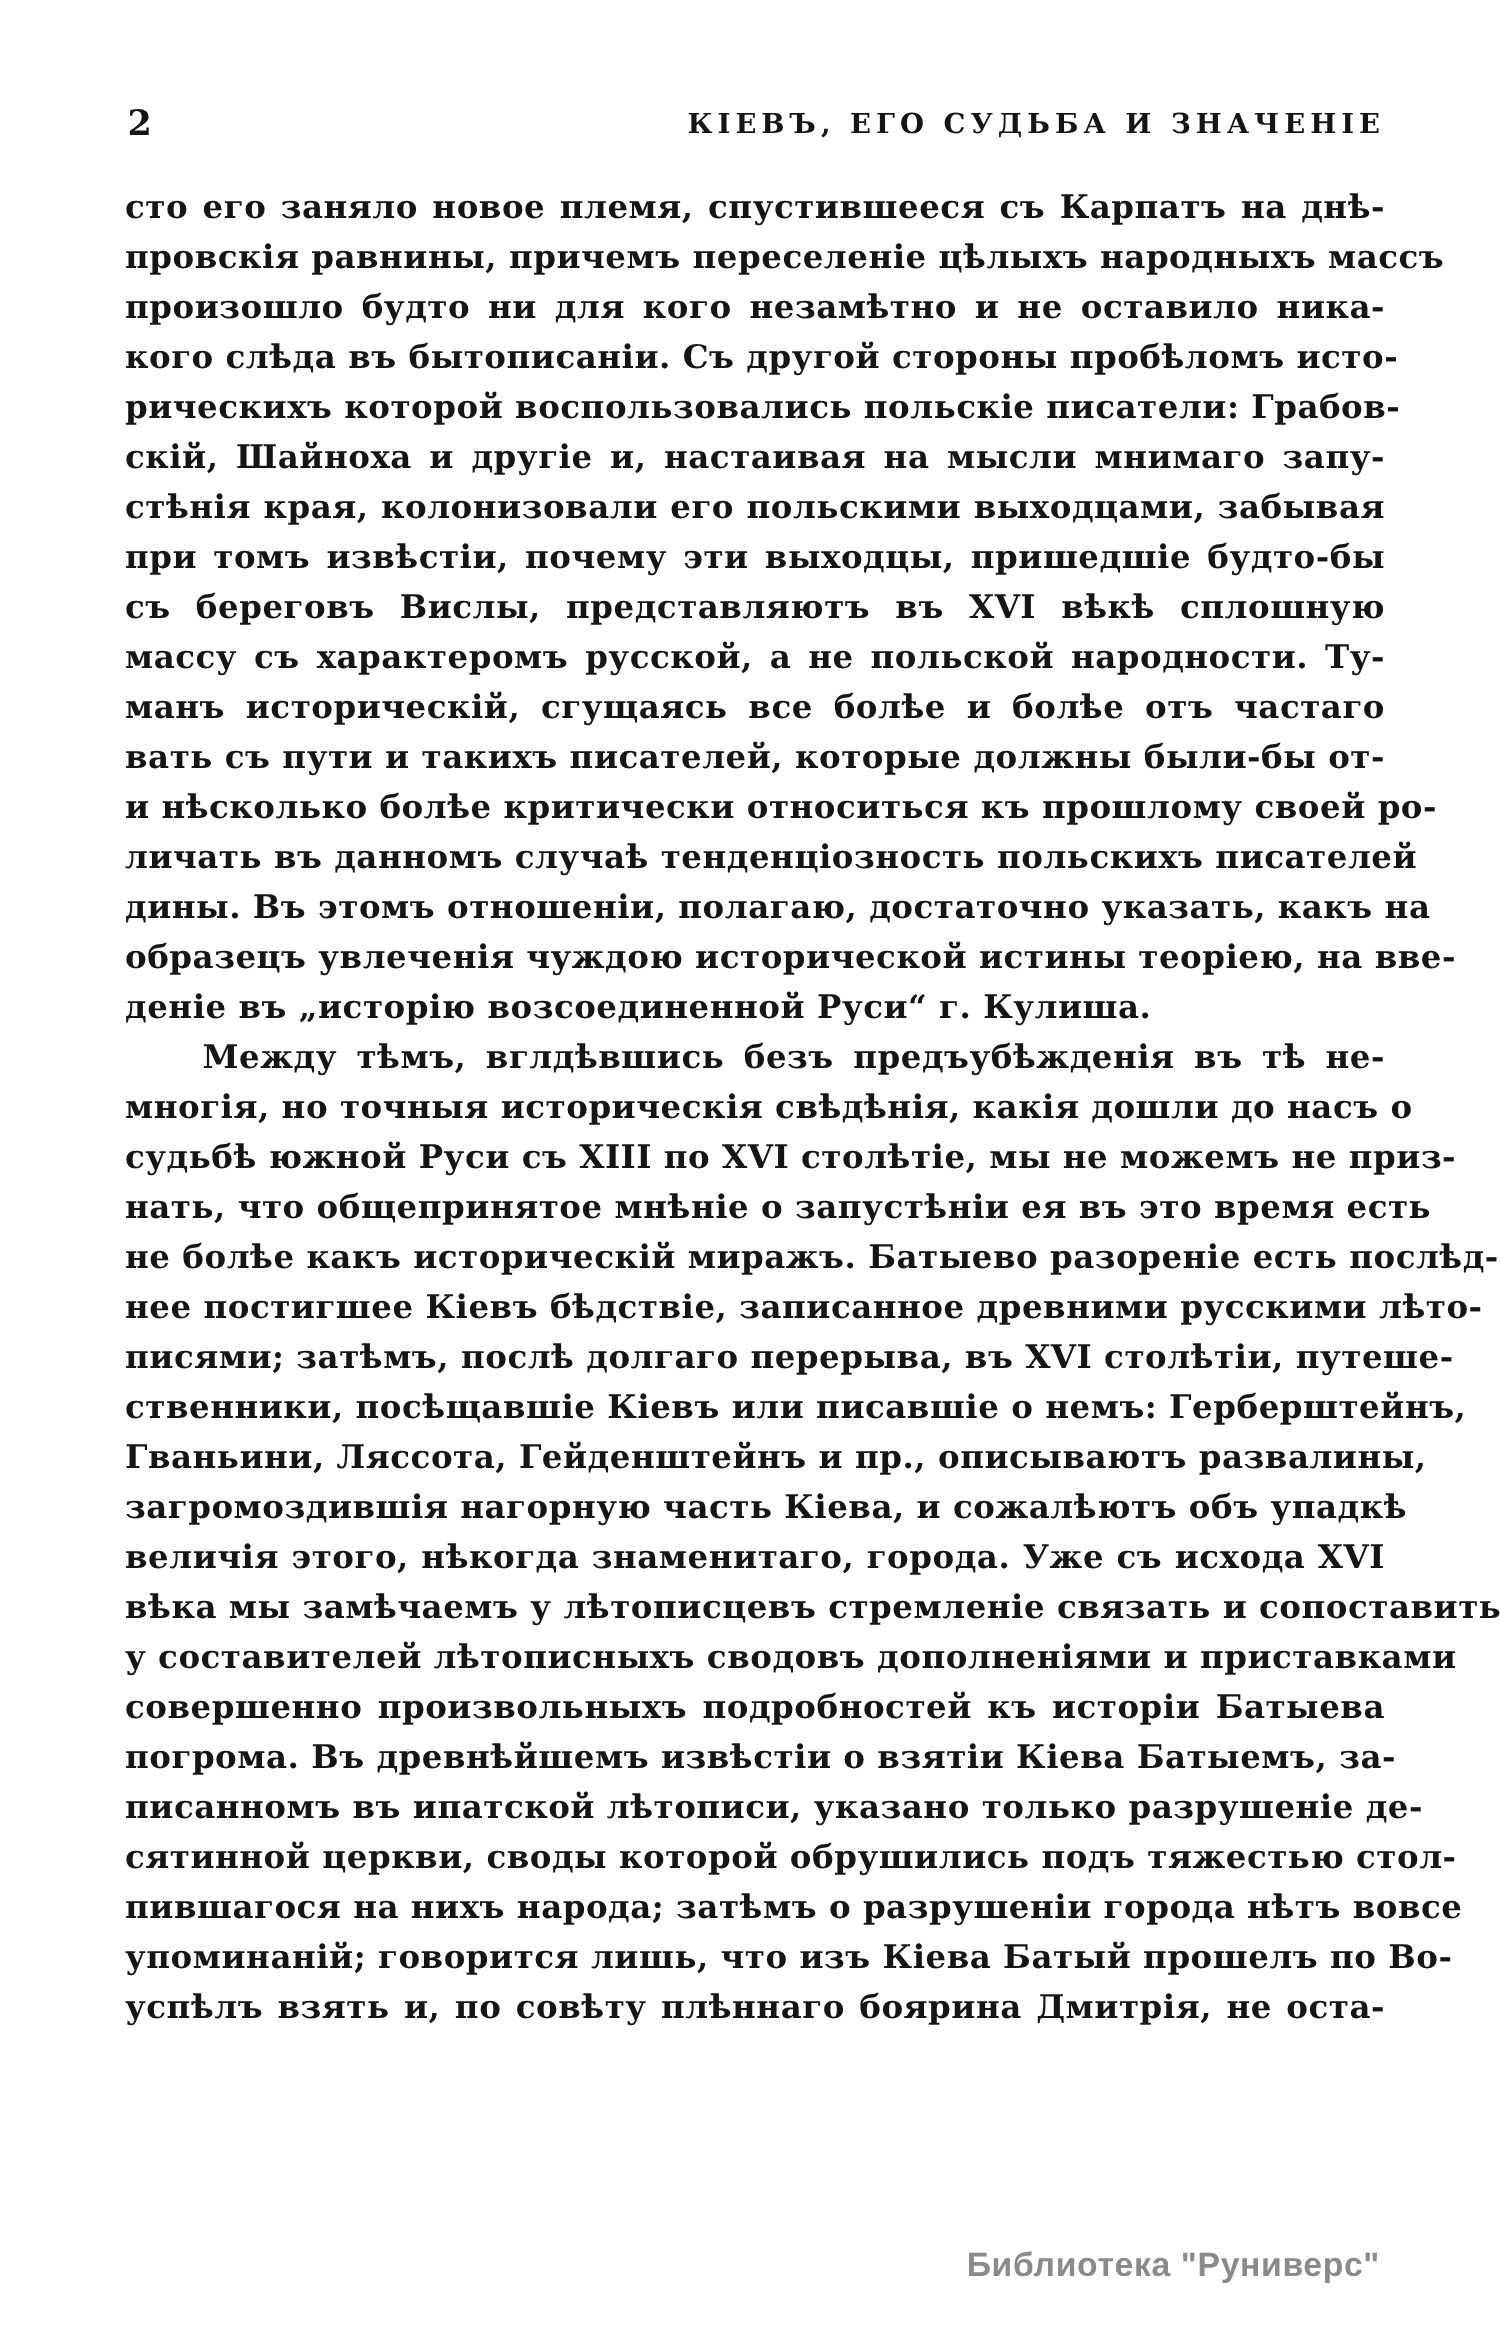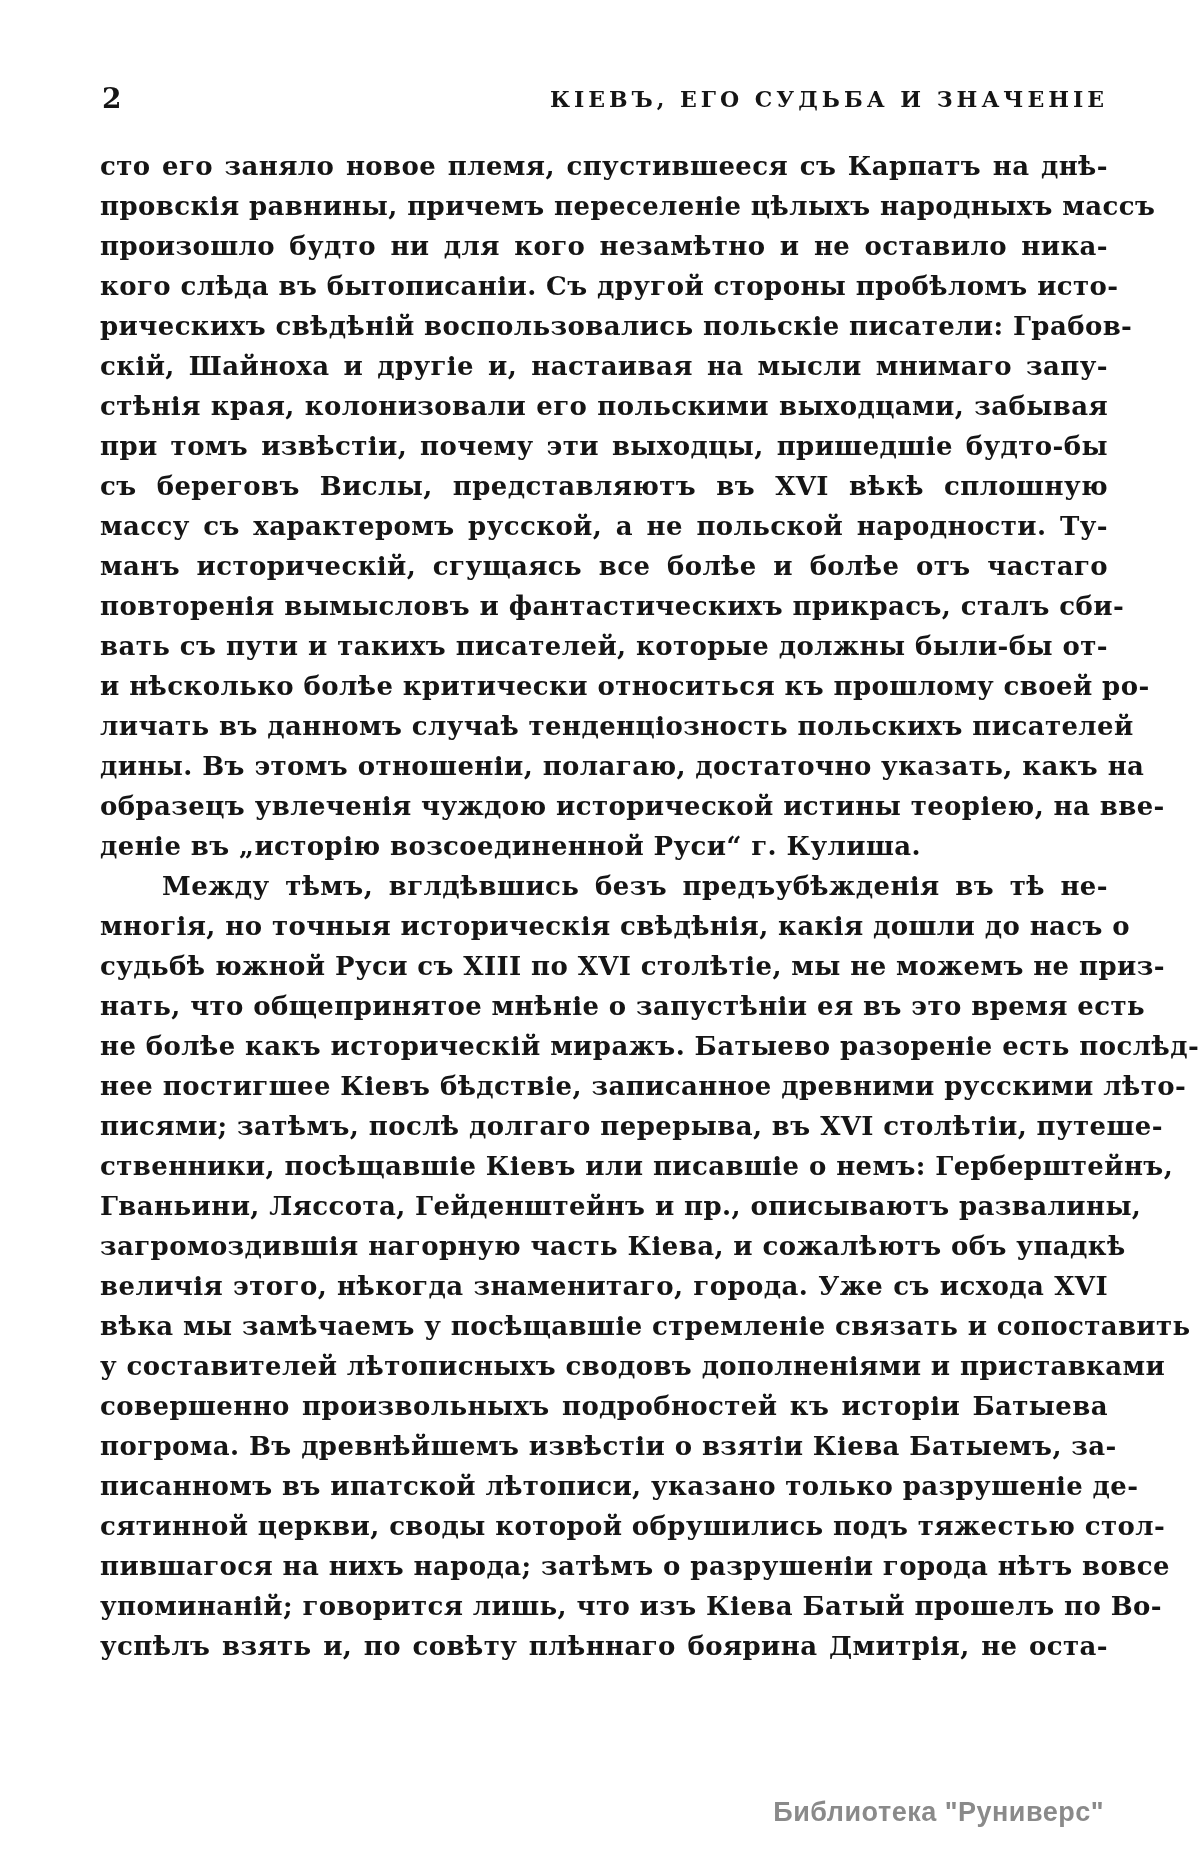--- a/index.html
+++ b/index.html
@@ -80,46 +80,45 @@
     <div class="page-number">2</div>
     <div class="running-title">КІЕВЪ, ЕГО СУДЬБА И ЗНАЧЕНІЕ</div>
   </div>
 
   <div class="body-text">
 
   <div class="line">сто его заняло новое племя, спустившееся съ Карпатъ на днѣ-</div>
       <div class="line">провскія равнины, причемъ переселеніе цѣлыхъ народныхъ массъ</div>
       <div class="line">произошло будто ни для кого незамѣтно и не оставило ника-</div>
       <div class="line">кого слѣда въ бытописаніи. Съ другой стороны пробѣломъ исто-</div>
-      <div class="line">рическихъ свѣдѣній воспользовались польскіе писатели: Грабов-</div>
+      <div class="line">рическихъ которой воспользовались польскіе писатели: Грабов-</div>
       <div class="line">скій, Шайноха и другіе и, настаивая на мысли мнимаго запу-</div>
       <div class="line">стѣнія края, колонизовали его польскими выходцами, забывая</div>
       <div class="line">при томъ извѣстіи, почему эти выходцы, пришедшіе будто-бы</div>
       <div class="line">съ береговъ Вислы, представляютъ въ XVI вѣкѣ сплошную</div>
       <div class="line">массу съ характеромъ русской, а не польской народности. Ту-</div>
       <div class="line">манъ историческій, сгущаясь все болѣе и болѣе отъ частаго</div>
-      <div class="line">повторенія вымысловъ и фантастическихъ прикрасъ, сталъ сби-</div>
       <div class="line">вать съ пути и такихъ писателей, которые должны были-бы от-</div>
       <div class="line">и нѣсколько болѣе критически относиться къ прошлому своей ро-</div>
       <div class="line">личать въ данномъ случаѣ тенденціозность польскихъ писателей</div>
       <div class="line">дины. Въ этомъ отношеніи, полагаю, достаточно указать, какъ на</div>
       <div class="line">образецъ увлеченія чуждою исторической истины теоріею, на вве-</div>
       <div class="line para-end">деніе въ „исторію возсоединенной Руси“ г. Кулиша.</div>
       <div class="line para-start">Между тѣмъ, вглдѣвшись безъ предъубѣжденія въ тѣ не-</div>
       <div class="line">многія, но точныя историческія свѣдѣнія, какія дошли до насъ о</div>
       <div class="line">судьбѣ южной Руси съ XIII по XVI столѣтіе, мы не можемъ не приз-</div>
       <div class="line">нать, что общепринятое мнѣніе о запустѣніи ея въ это время есть</div>
       <div class="line">не болѣе какъ историческій миражъ. Батыево разореніе есть послѣд-</div>
       <div class="line">нее постигшее Кіевъ бѣдствіе, записанное древними русскими лѣто-</div>
       <div class="line">писями; затѣмъ, послѣ долгаго перерыва, въ XVI столѣтіи, путеше-</div>
       <div class="line">ственники, посѣщавшіе Кіевъ или писавшіе о немъ: Герберштейнъ,</div>
       <div class="line">Гваньини, Ляссота, Гейденштейнъ и пр., описываютъ развалины,</div>
       <div class="line">загромоздившія нагорную часть Кіева, и сожалѣютъ объ упадкѣ</div>
       <div class="line">величія этого, нѣкогда знаменитаго, города. Уже съ исхода XVI</div>
-      <div class="line">вѣка мы замѣчаемъ у посѣщавшіе стремленіе связать и сопоставить</div>
+      <div class="line">вѣка мы замѣчаемъ у лѣтописцевъ стремленіе связать и сопоставить</div>
       <div class="line">у составителей лѣтописныхъ сводовъ дополненіями и приставками</div>
       <div class="line">совершенно произвольныхъ подробностей къ исторіи Батыева</div>
       <div class="line">погрома. Въ древнѣйшемъ извѣстіи о взятіи Кіева Батыемъ, за-</div>
       <div class="line">писанномъ въ ипатской лѣтописи, указано только разрушеніе де-</div>
       <div class="line">сятинной церкви, своды которой обрушились подъ тяжестью стол-</div>
       <div class="line">пившагося на нихъ народа; затѣмъ о разрушеніи города нѣтъ вовсе</div>
       <div class="line">упоминаній; говорится лишь, что изъ Кіева Батый прошелъ по Во-</div>
       <div class="line">успѣлъ взять и, по совѣту плѣннаго боярина Дмитрія, не оста-</div>
     </div>
 

